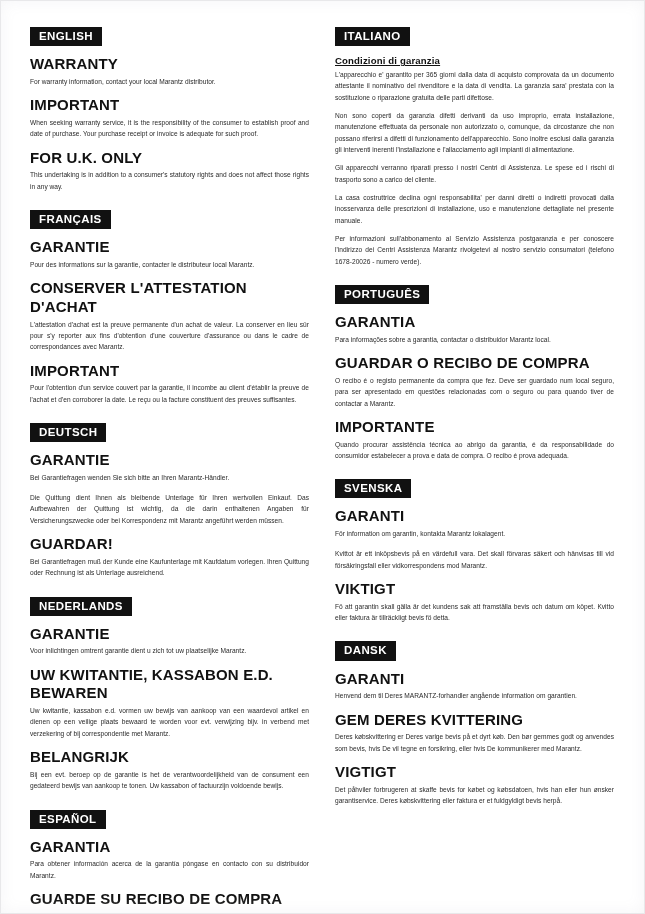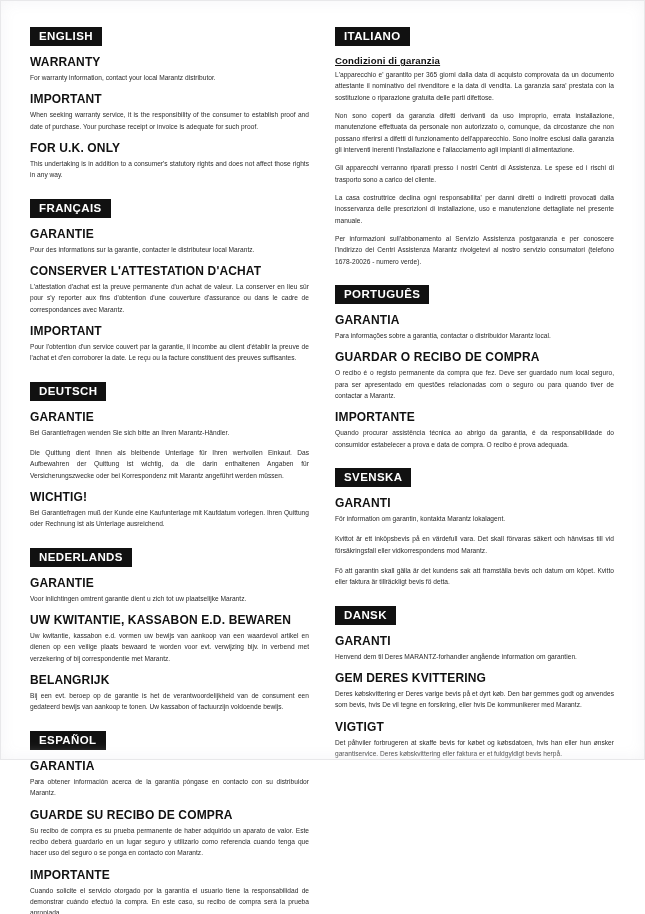--- a/index.html
+++ b/index.html
@@ -11,21 +11,21 @@
     width: 645px;
     height: 914px;
     background: #ffffff;
     font-family: "Liberation Sans", sans-serif;
     color: #1a1a1a;
     overflow: hidden;
   }
   .page {
     position: relative;
     width: 645px;
-    height: 760px;
+    height: 914px;
     background: #ffffff;
     box-sizing: border-box;
     padding: 26px 30px 20px 30px;
   }
   
   .page::before {
     content: "";
     position: absolute;
     left: 0; top: 0; right: 0; bottom: 0;
     pointer-events: none;
@@ -51,21 +51,21 @@
     letter-spacing: 0.4px;
     padding: 3px 9px 4px 9px;
     margin: 0 0 9px 0;
     line-height: 1.05;
   }
   .lang-block + .lang-block {
     margin-top: 17px;
   }
   .sec-head {
     font-weight: bold;
-    font-size: 12px;
+    font-size: 15px;
     letter-spacing: 0.15px;
     margin: 0 0 2px 0;
     line-height: 1.25;
     color: #111111;
   }
   .sec-head.mixed {
     font-size: 9.6px;
     text-decoration: underline;
   }
   .sec + .sec {
@@ -108,21 +108,21 @@
           </div><div class="sec">
             <div class="sec-head">IMPORTANT</div>
             <p class="body-text">Pour l'obtention d'un service couvert par la garantie, il incombe au client d'établir la preuve de l'achat et d'en corroborer la date. Le reçu ou la facture constituent des preuves suffisantes.</p>
           </div></div>
         <div class="lang-block"><div class="lang-tag">DEUTSCH</div><div class="sec">
             <div class="sec-head">GARANTIE</div>
             <p class="body-text">Bei Garantiefragen wenden Sie sich bitte an Ihren Marantz-Händler.</p>
           </div><div class="sec">
             <p class="body-text">Die Quittung dient Ihnen als bleibende Unterlage für Ihren wertvollen Einkauf. Das Aufbewahren der Quittung ist wichtig, da die darin enthaltenen Angaben für Versicherungszwecke oder bei Korrespondenz mit Marantz angeführt werden müssen.</p>
           </div><div class="sec">
-            <div class="sec-head">WICHTIG!</div>
+            <div class="sec-head">GUARDAR!</div>
             <p class="body-text">Bei Garantiefragen muß der Kunde eine Kaufunterlage mit Kaufdatum vorlegen. Ihren Quittung oder Rechnung ist als Unterlage ausreichend.</p>
           </div></div>
         <div class="lang-block"><div class="lang-tag">NEDERLANDS</div><div class="sec">
             <div class="sec-head">GARANTIE</div>
             <p class="body-text">Voor inlichtingen omtrent garantie dient u zich tot uw plaatselijke Marantz.</p>
           </div><div class="sec">
             <div class="sec-head">UW KWITANTIE, KASSABON E.D. BEWAREN</div>
             <p class="body-text">Uw kwitantie, kassabon e.d. vormen uw bewijs van aankoop van een waardevol artikel en dienen op een veilige plaats bewaard te worden voor evt. verwijzing bijv. in verbend met verzekering of bij correspondentie met Marantz.</p>
           </div><div class="sec">
             <div class="sec-head">BELANGRIJK</div>
@@ -157,20 +157,21 @@
           </div><div class="sec">
             <div class="sec-head">IMPORTANTE</div>
             <p class="body-text">Quando procurar assistência técnica ao abrigo da garantia, é da responsabilidade do consumidor estabelecer a prova e data de compra. O recibo é prova adequada.</p>
           </div></div>
         <div class="lang-block"><div class="lang-tag">SVENSKA</div><div class="sec">
             <div class="sec-head">GARANTI</div>
             <p class="body-text">För information om garantin, kontakta Marantz lokalagent.</p>
           </div><div class="sec">
             <p class="body-text">Kvittot är ett inköpsbevis på en värdefull vara. Det skall förvaras säkert och hänvisas till vid försäkringsfall eller vidkorrespondens mod Marantz.</p>
           </div><div class="sec">
+            <div class="sec-head">VIKTIGT</div>
             <p class="body-text">Fö att garantin skall gälla är det kundens sak att framställa bevis och datum om köpet. Kvitto eller faktura är tillräckligt bevis fö detta.</p>
           </div></div>
         <div class="lang-block"><div class="lang-tag">DANSK</div><div class="sec">
             <div class="sec-head">GARANTI</div>
             <p class="body-text">Henvend dem til Deres MARANTZ-forhandler angåendе information om garantien.</p>
           </div><div class="sec">
             <div class="sec-head">GEM DERES KVITTERING</div>
             <p class="body-text">Deres købskvittering er Deres varige bevis på et dyrt køb. Den bør gemmes godt og anvendes som bevis, hvis De vil tegne en forsikring, eller hvis De kommunikerer med Marantz.</p>
           </div><div class="sec">
             <div class="sec-head">VIGTIGT</div>

